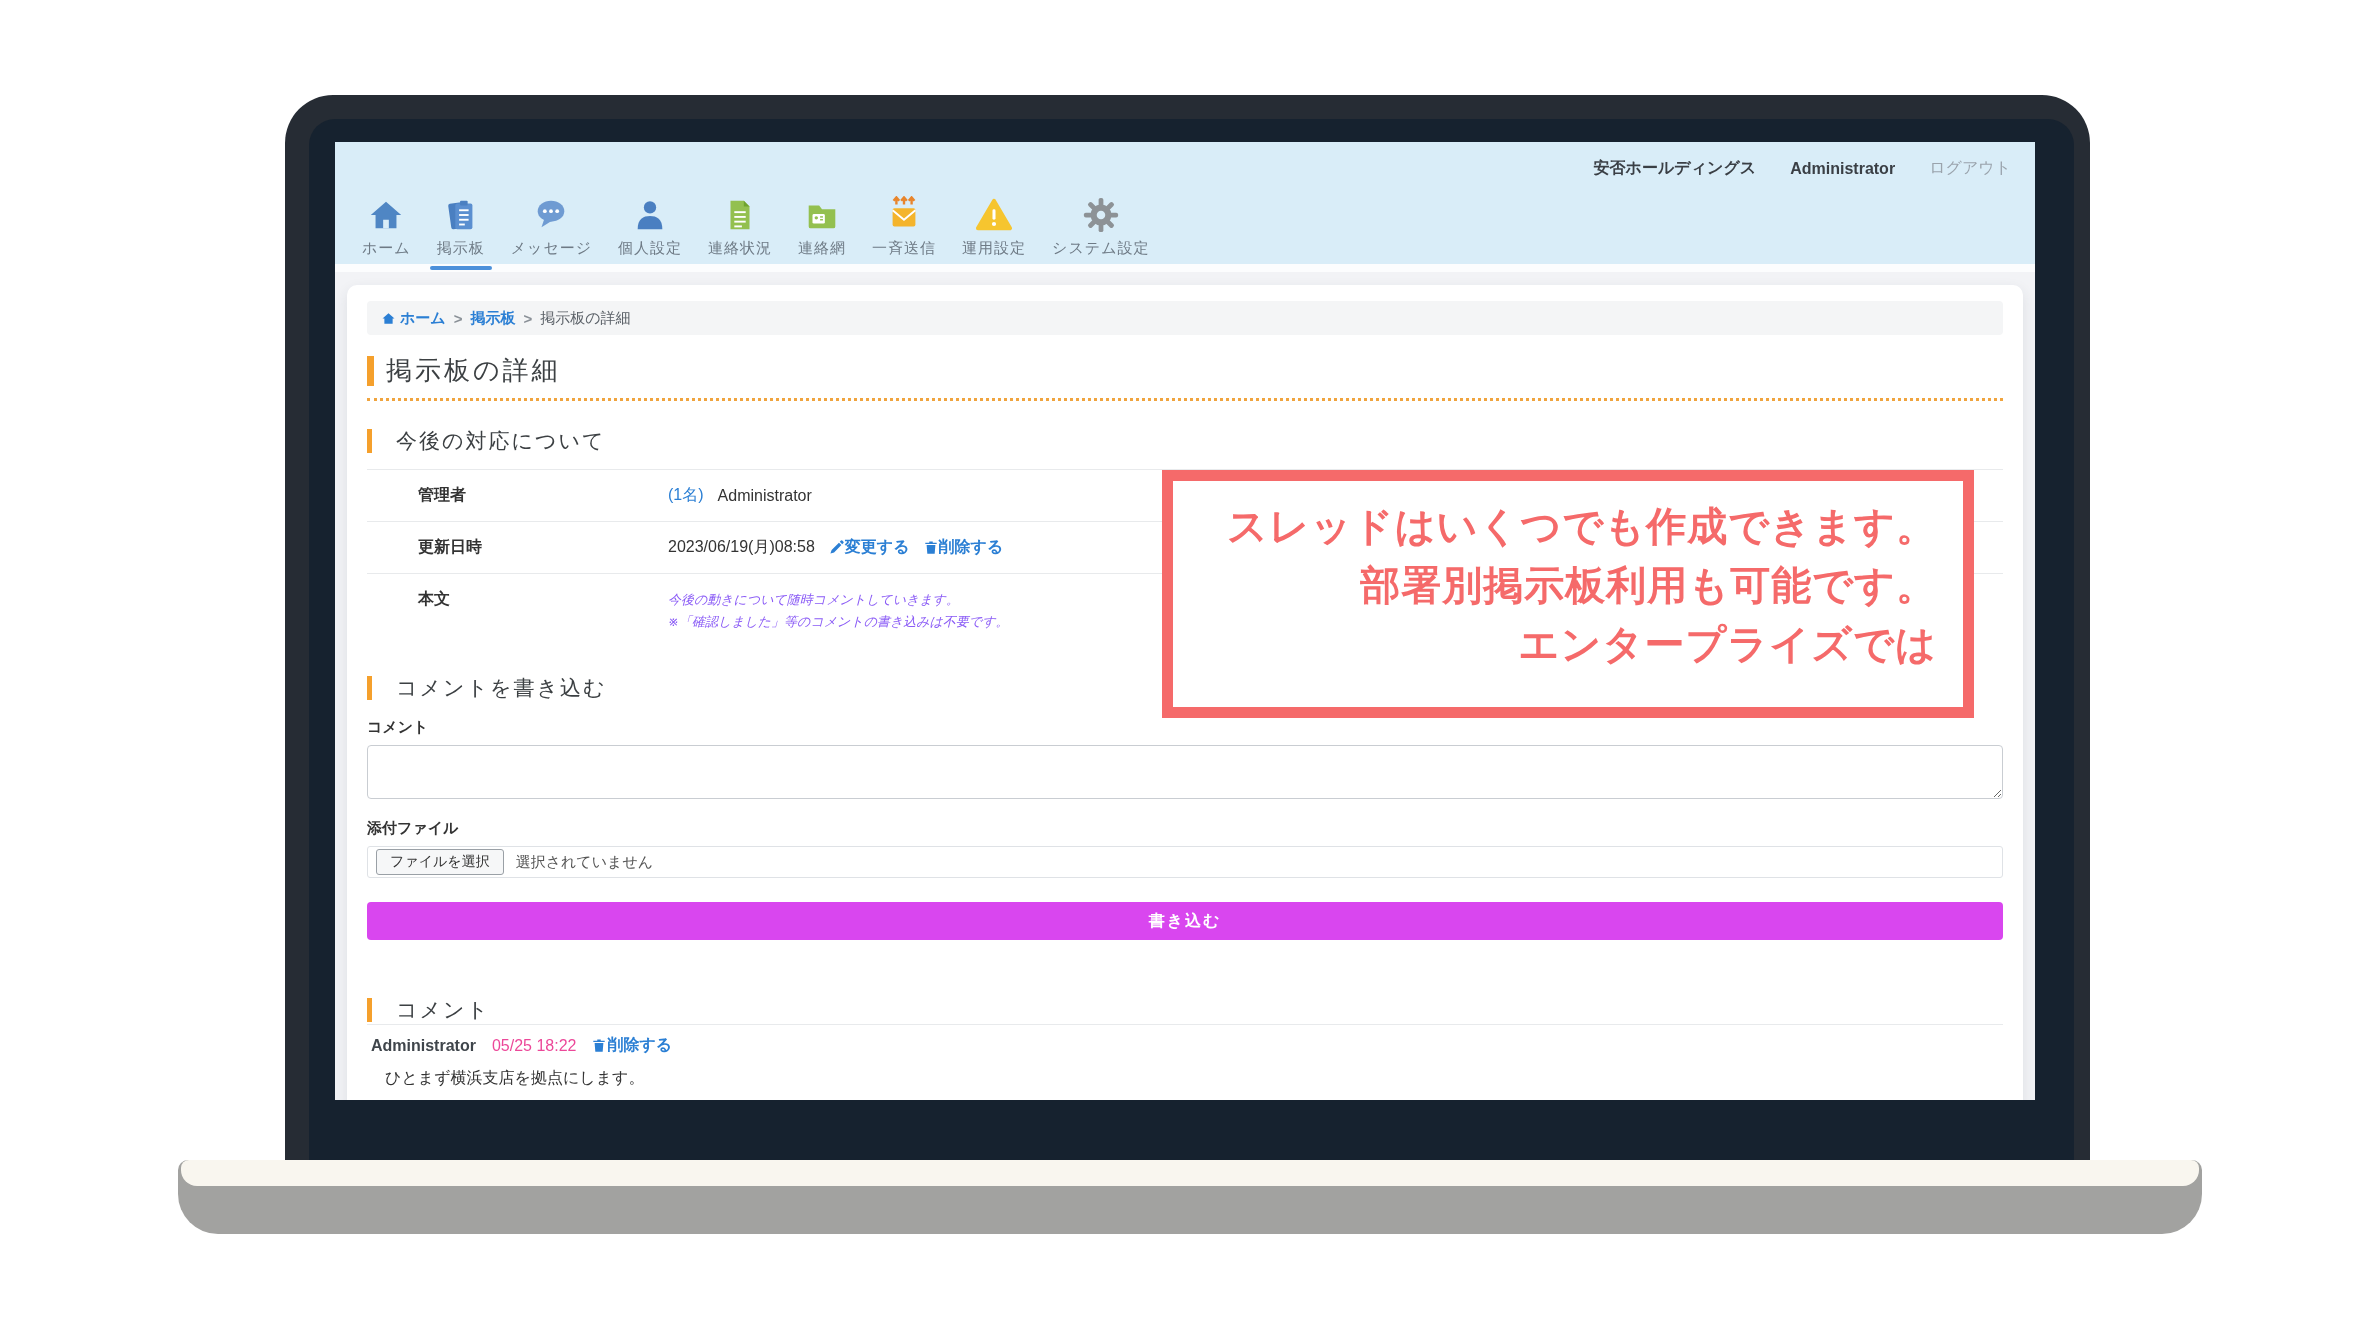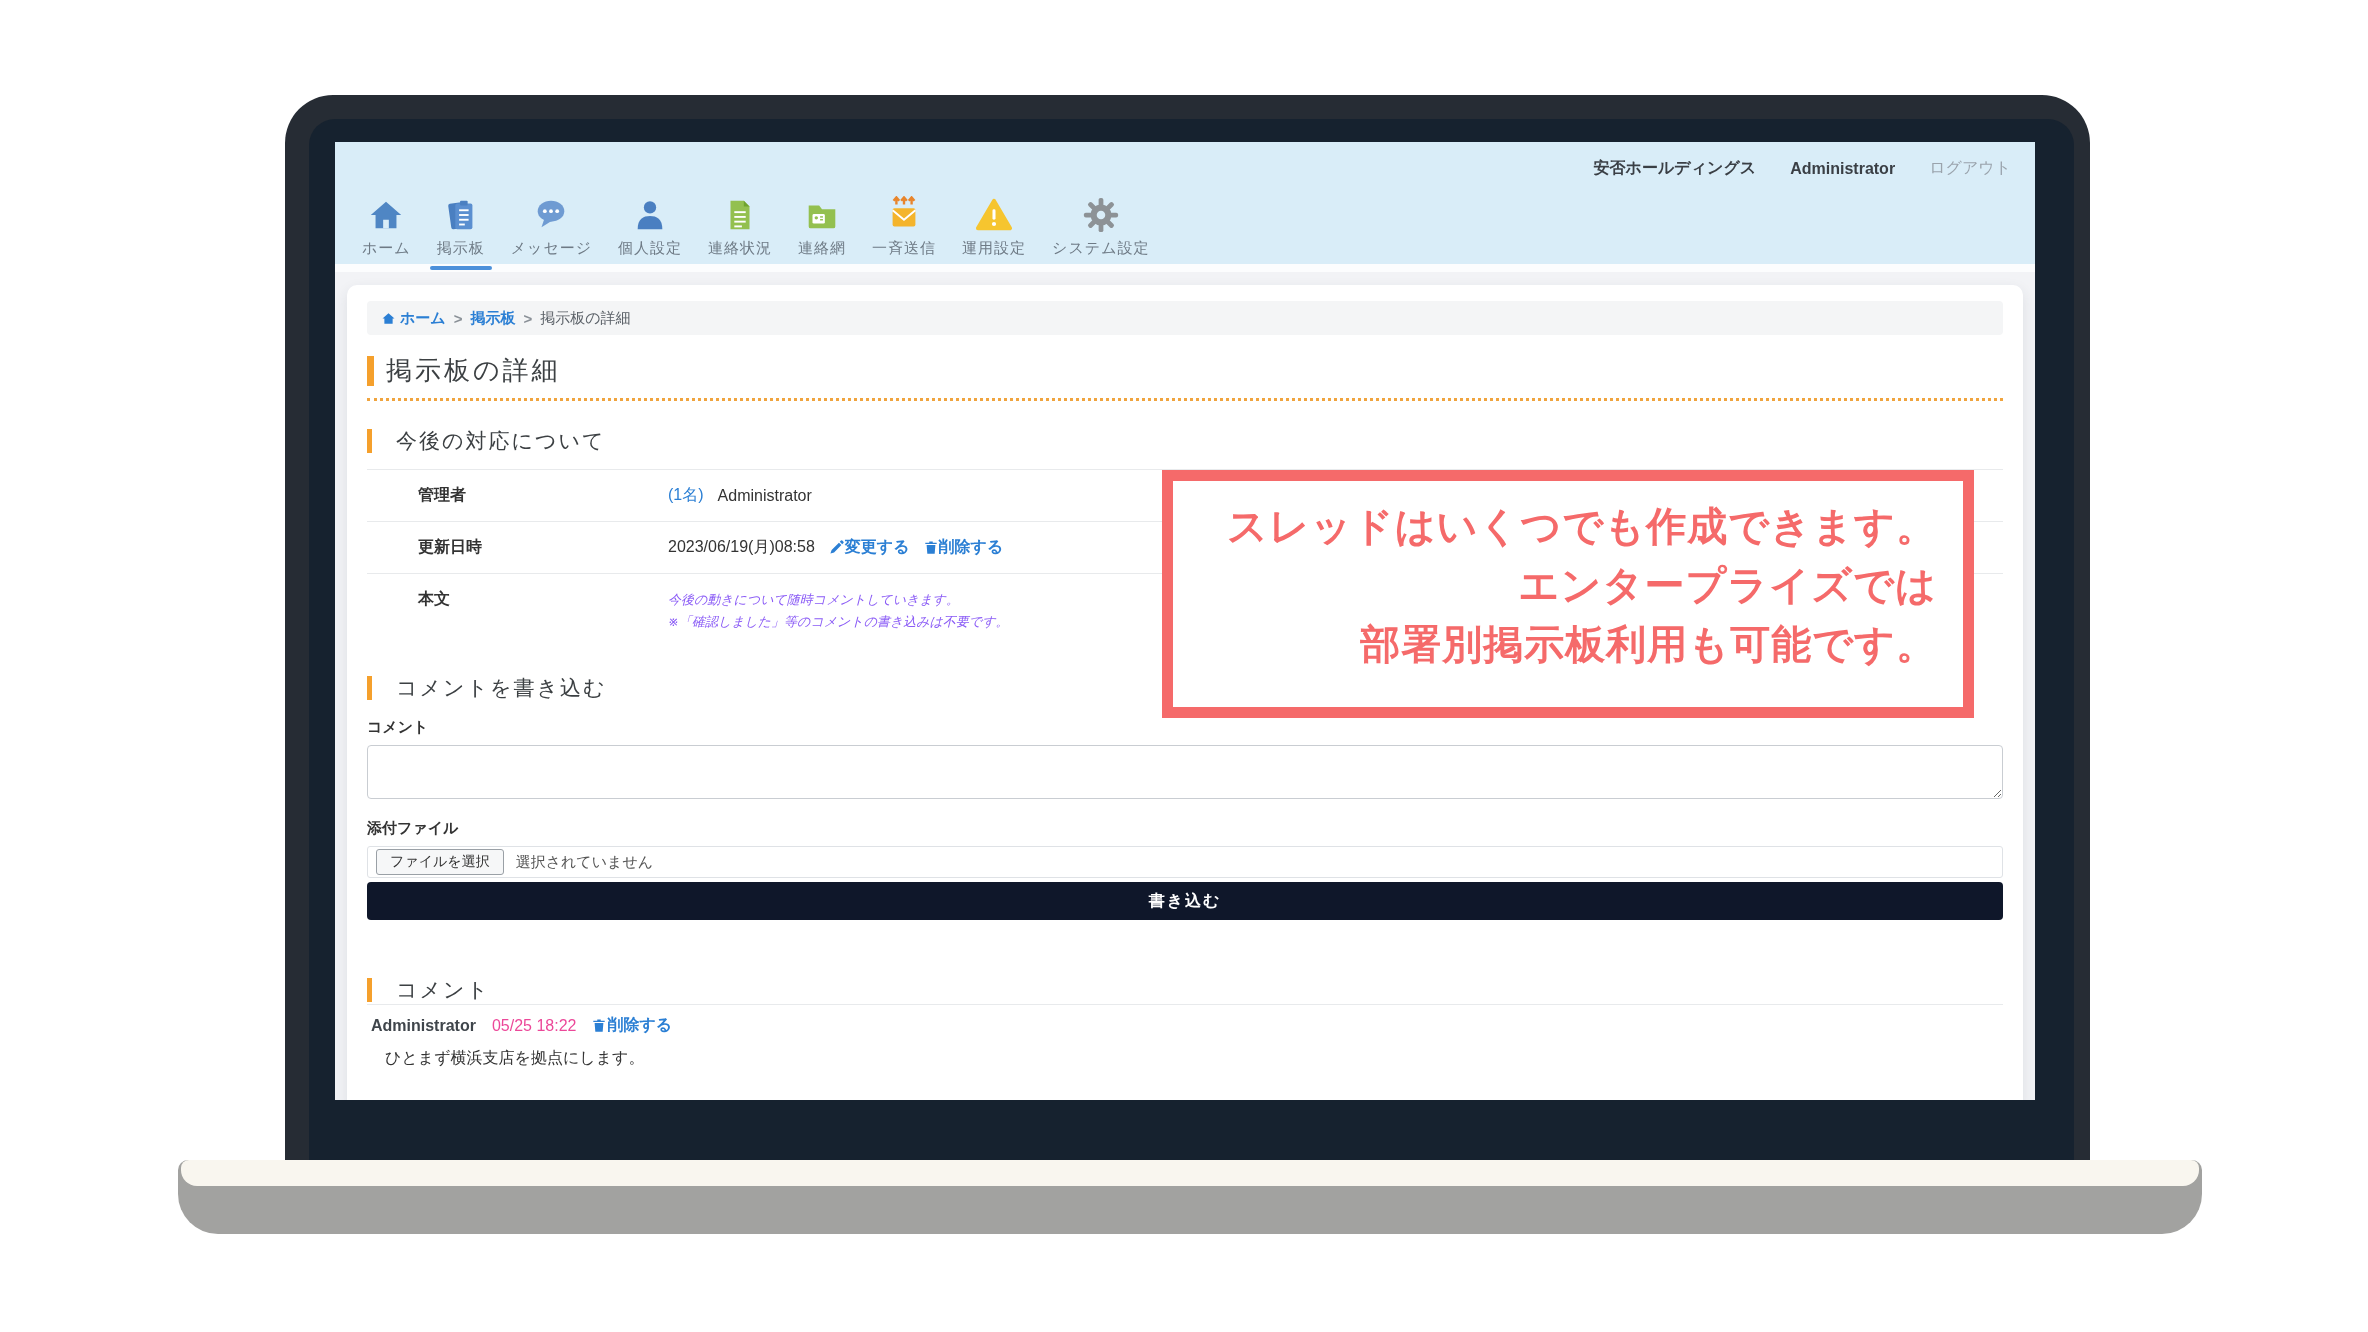--- a/index.html
+++ b/index.html
@@ -59,21 +59,21 @@
   .blue-link { color:#2b7fd4; cursor:pointer; display:inline-flex; align-items:center; gap:1px; font-weight:bold;text-align:center; }
   .count-link { color:#2b7fd4; cursor:pointer; }
 
   .field-label { font-weight:bold; font-size:15px; color:#333; margin:16px 0 8px; }
   .comment-textarea { width:100%; height:54px; border:1px solid #c9cdd2; border-radius:4px; resize:vertical;
     font-family:inherit; font-size:15px; padding:6px 8px; background:#fff; }
   .file-box { border:1px solid #dfe2e6; border-radius:3px; padding:2px 8px; display:flex; align-items:center; gap:12px; }
   .file-btn { border:1px solid #9aa0a6; background:#f6f7f8; border-radius:3px; padding:3px 13px;
     font-size:14px; color:#333; cursor:pointer; white-space:nowrap; }
   .file-status { font-size:15px; color:#555; }
-  .submit-btn { margin-top:4px; height:38px; background:#0f172a; border-radius:4px; color:#fff;
+  .submit-btn { margin-top:24px; height:38px; background:#d946ef; border-radius:4px; color:#fff;
     font-weight:bold; font-size:16px; display:flex; align-items:center; justify-content:center;
     letter-spacing:2px; cursor:pointer; }
 
   .comments-block { margin-top:56px; }
   .comment { border-top:1px solid #e8eaec; padding:10px 4px 12px; margin-top:0; }
   .comment:first-of-type { margin-top:14px; }
   .c-meta { display:flex; align-items:center; gap:16px; font-size:16px; }
   .c-author { font-weight:bold; color:#3f454b; }
   .c-time { font-weight:normal; color:#ec4899; }
   .c-body { margin:12px 0 2px 14px; font-size:16px; color:#333; }
@@ -331,15 +331,15 @@
     </div>
   </div>
 </div>
 
 <div class="laptop-base">
   <div class="base-lid"></div>
 </div>
 
 <div class="annotation">
   <div class="a-line">スレッドはいくつでも作成できます。</div>
+  <div class="a-line">部署別掲示板利用も可能です。</div>
   <div class="a-line">エンタープライズでは</div>
-  <div class="a-line">部署別掲示板利用も可能です。</div>
 </div>
 
 </body></html>

